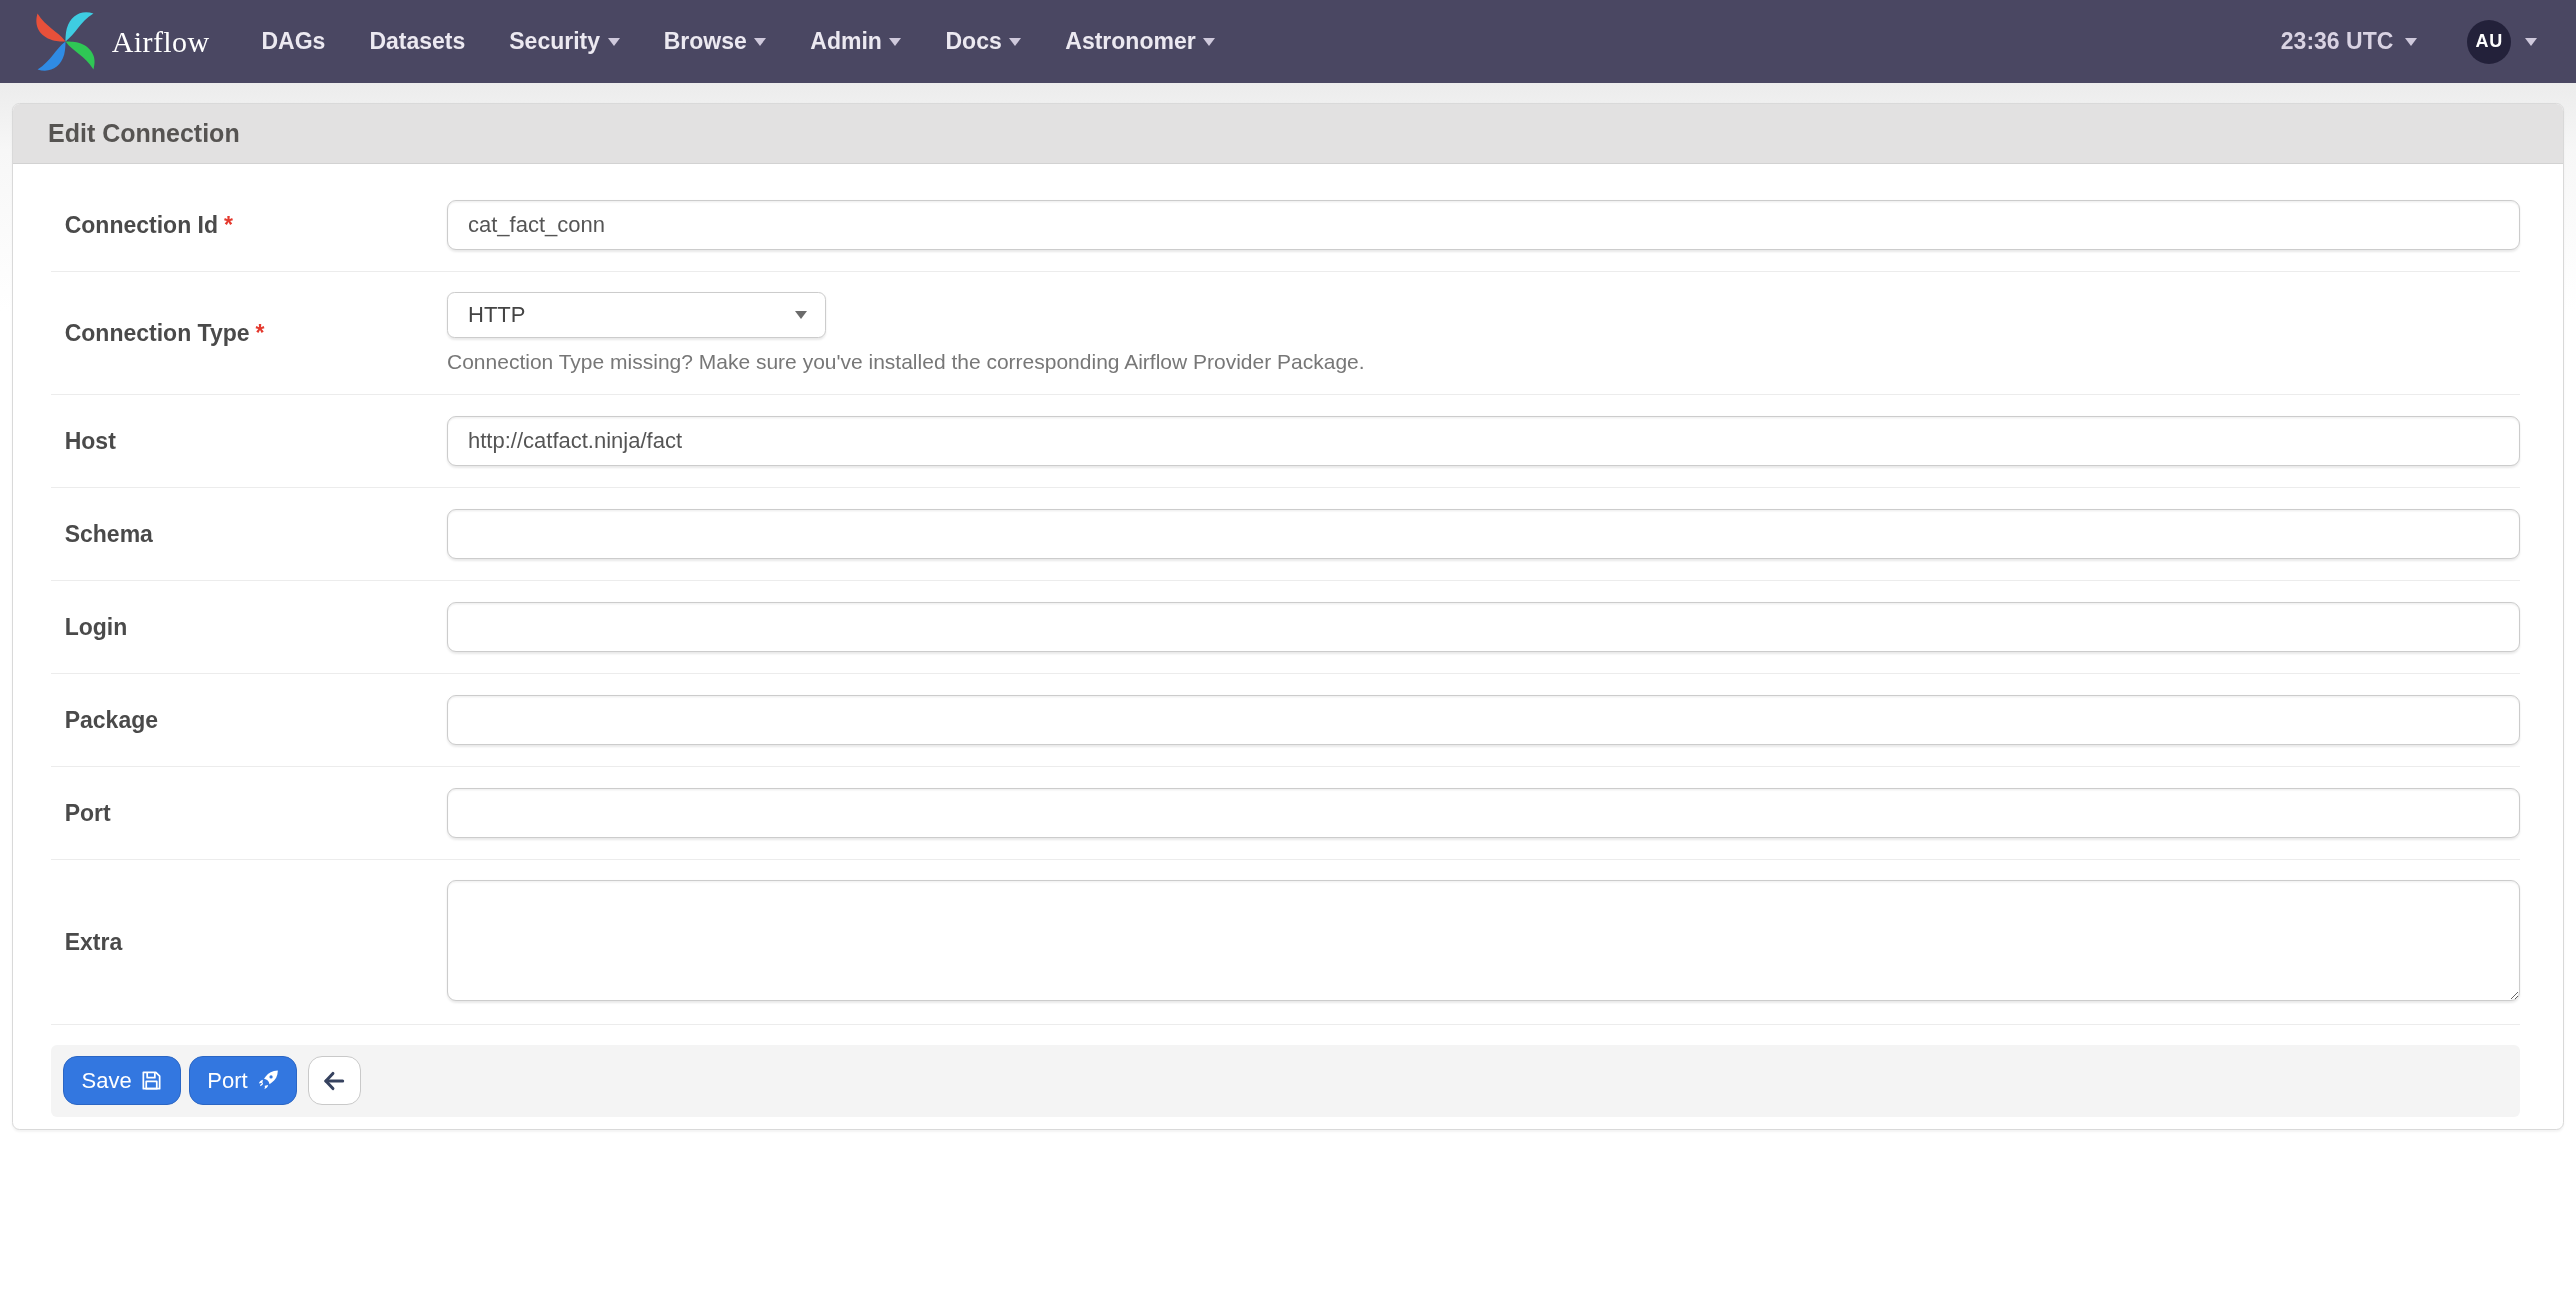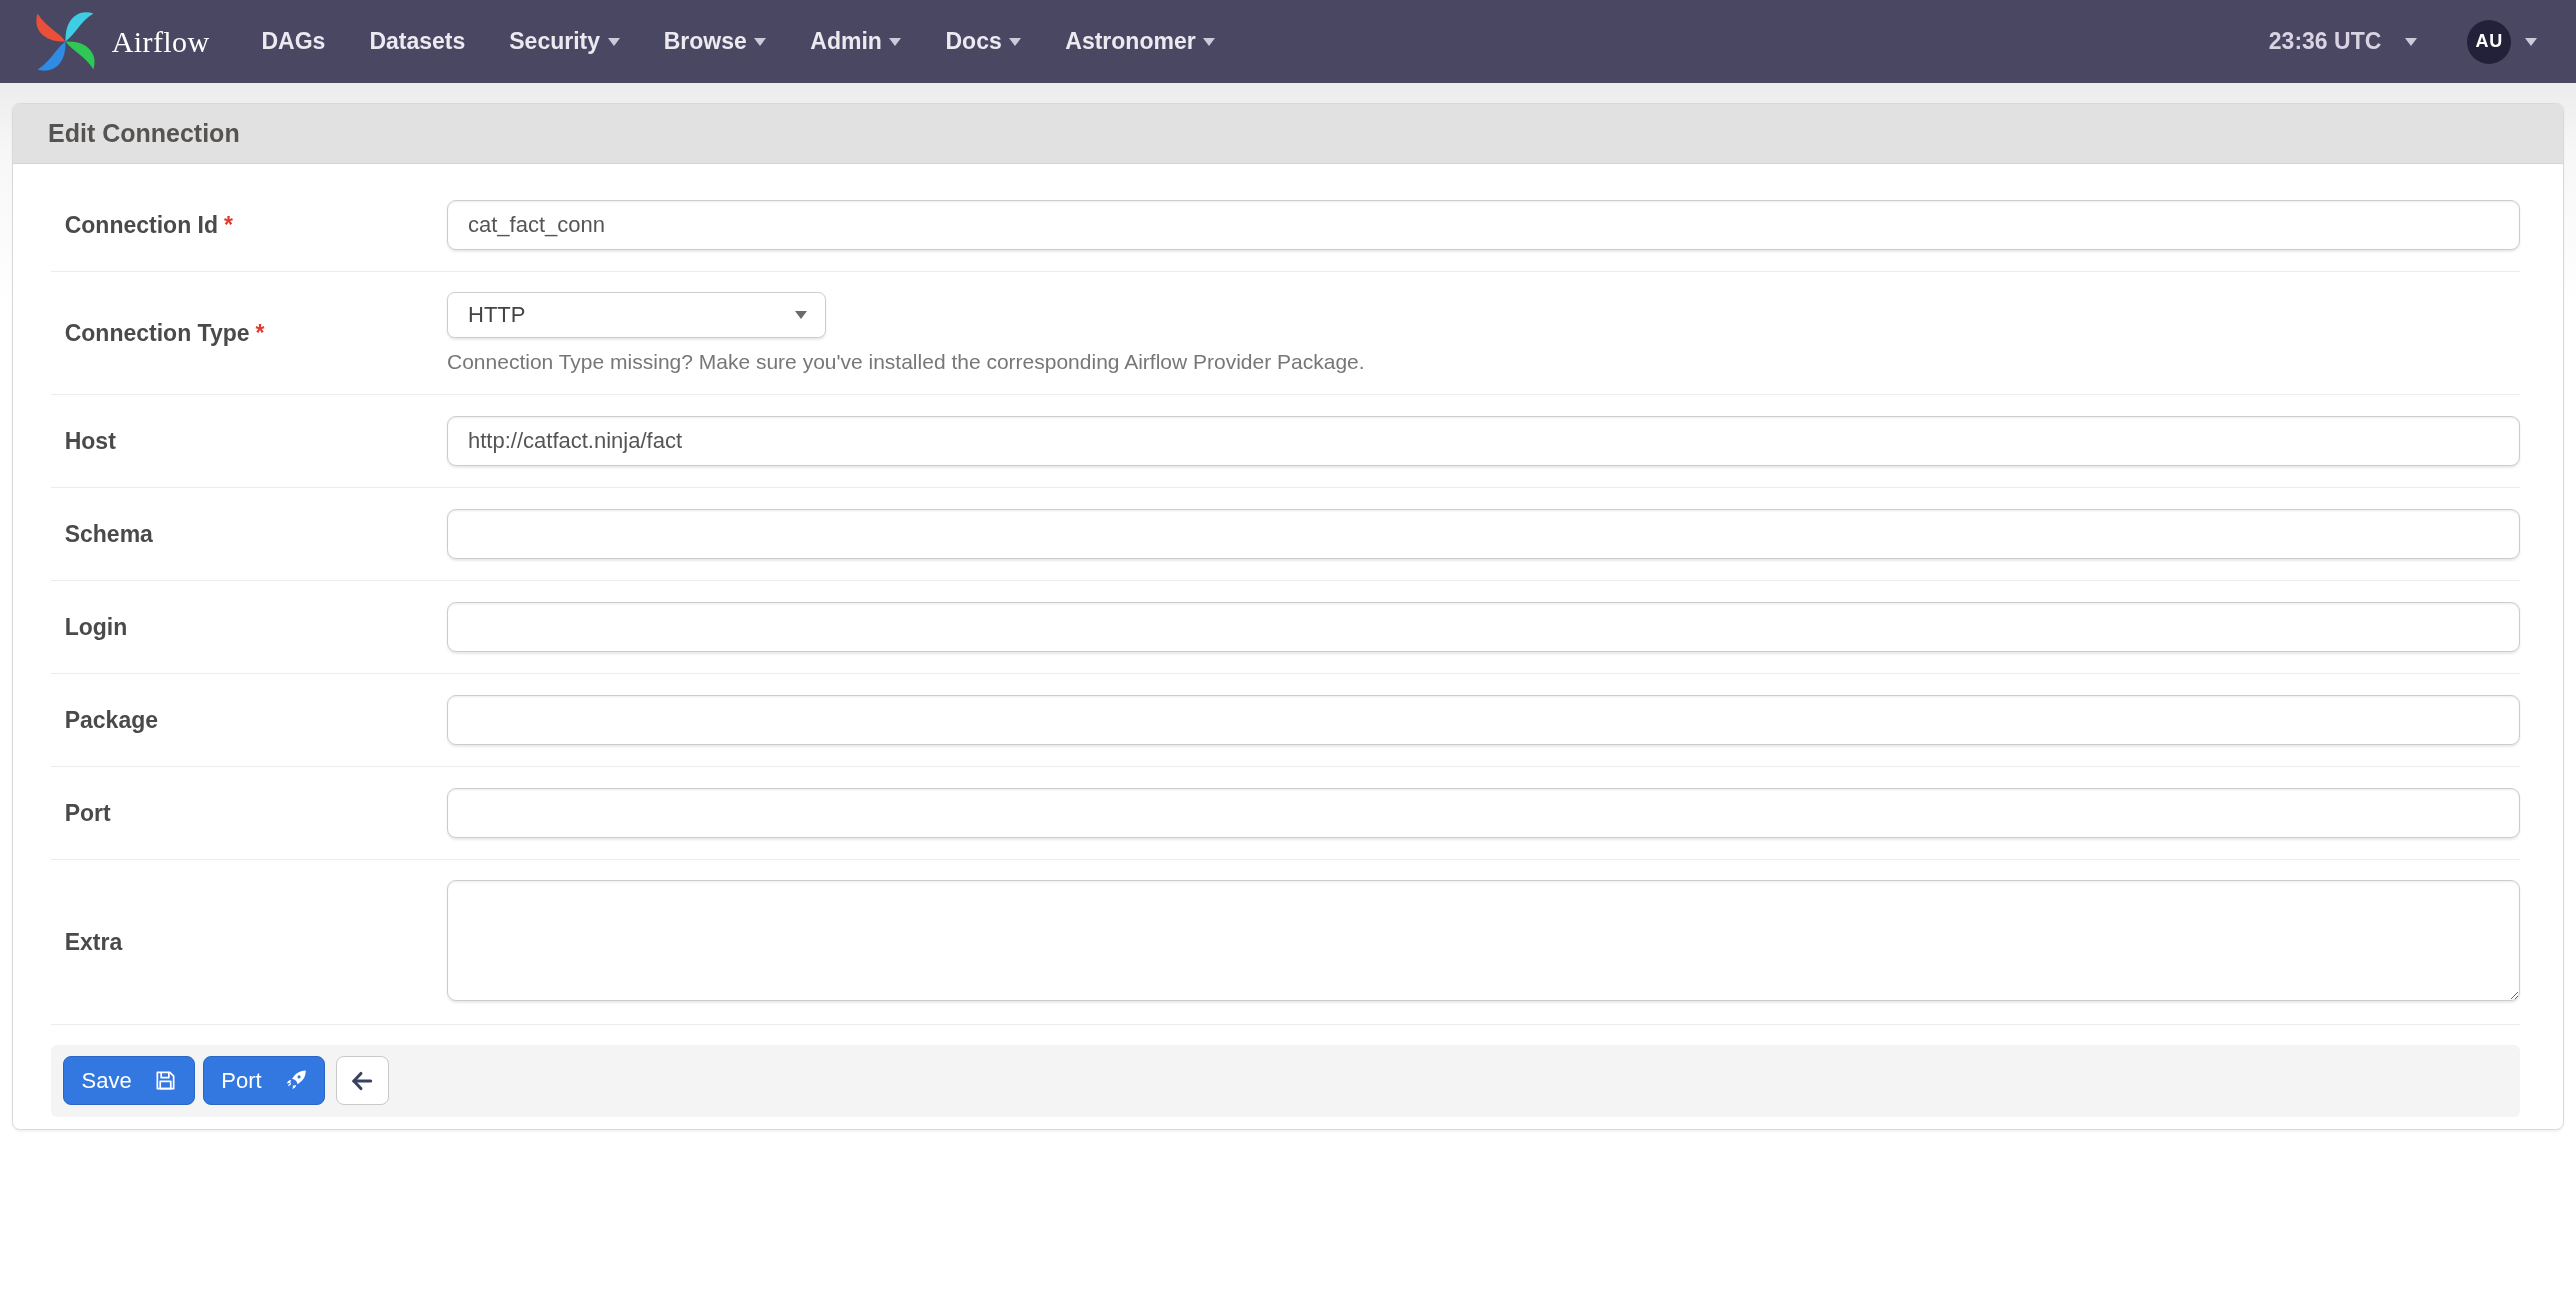--- a/index.html
+++ b/index.html
@@ -48,21 +48,21 @@
   }
   .caret-down{
     width:0;height:0;
     border-left:6.8px solid transparent;
     border-right:6.8px solid transparent;
     border-top:8.3px solid var(--navbar-caret);
     display:inline-block;
   }
   .nav-right{margin-left:auto;display:flex;align-items:center;}
   .clock{
-    display:flex;align-items:center;gap:24px;
+    display:flex;align-items:center;gap:12px;
     font-size:23px;font-weight:bold;color:var(--clock-color);
     cursor:pointer;white-space:nowrap;
   }
   .avatar{
     width:44px;height:44px;border-radius:50%;
     background:var(--avatar-bg);color:#fff;
     font-size:18px;font-weight:bold;letter-spacing:0.8px;
     display:flex;align-items:center;justify-content:center;
     margin-left:50px;cursor:pointer;
   }
@@ -148,24 +148,24 @@
 
   
   .form-footer{
     margin-top:20px;
     background:var(--footer-bg);
     border-radius:6px;
     padding:11.4px 12px;
     display:flex;align-items:center;gap:7.6px;
   }
   .btn{
-    display:inline-flex;align-items:center;justify-content:center;gap:22px;
+    display:inline-flex;align-items:center;justify-content:center;gap:8px;
     height:49px;padding:0 17.5px;
     font-size:22px;font-family:inherit;
-    border-radius:8px;cursor:pointer;
+    border-radius:14px;cursor:pointer;
   }
   .btn-primary{
     background:var(--accent-blue);
     border:0.8px solid var(--accent-blue-border);
     color:#ffffff;
   }
   .btn-default{
     background:#ffffff;
     border:0.8px solid #c9c9c9;
     width:53px;padding:0;

